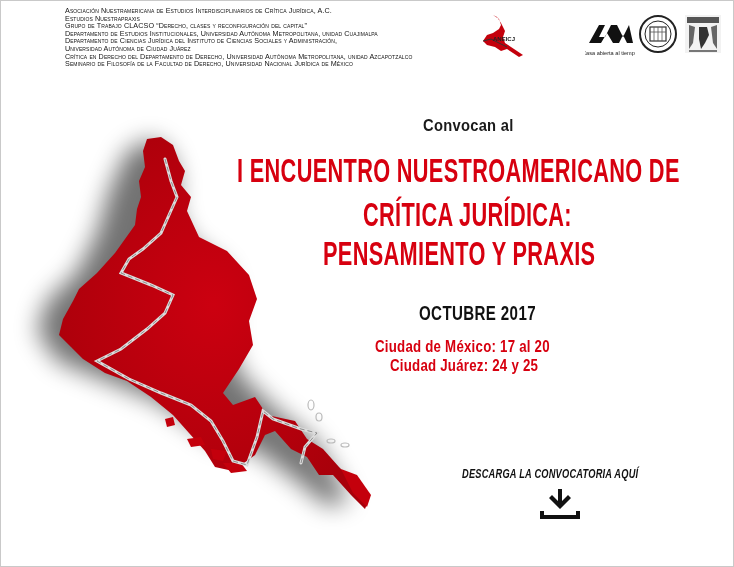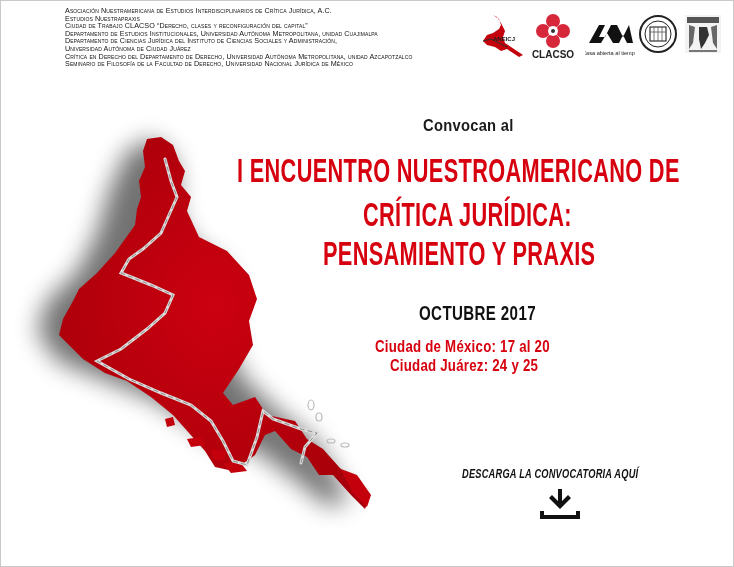--- a/index.html
+++ b/index.html
@@ -31,51 +31,38 @@
     .map { position:absolute; left:0; top:0; }
   </style>
 </head>
 <body>
 
 <div class="frame">
 
   <div class="org-list">
     <div>Asociación Nuestramericana de Estudios Interdisciplinarios de Crítica Jurídica, A.C.</div>
     <div>Estudios Nuestrapraxis</div>
-    <div>Ciudad de Trabajo CLACSO “Derecho, clases y reconfiguración del capital”</div>
+    <div>Grupo de Trabajo CLACSO “Derecho, clases y reconfiguración del capital”</div>
     <div>Departamento de Estudios Institucionales, Universidad Autónoma Metropolitana, unidad Cuajimalpa</div>
     <div>Departamento de Ciencias Jurídica del Instituto de Ciencias Sociales y Administración,</div>
     <div>Universidad Autónoma de Ciudad Juárez</div>
     <div>Crítica en Derecho del Departamento de Derecho, Universidad Autónoma Metropolitana, unidad Azcapotzalco</div>
     <div>Seminario de Filosofía de la Facultad de Derecho, Universidad Nacional Jurídica de México</div>
   </div>
 
   <div class="logos">
 
     <div class="logo" style="left:0;top:2px;">
       <svg width="48" height="46" viewBox="0 0 48 46">
         <path d="M14 2 L20 6 L22 12 L20 16 L14 20 L8 22 L4 28 L8 32 L16 34 L22 38 L28 36 L34 40 L40 44 L44 42 L38 38 L32 34 L26 30 L24 24 L26 18 L22 10 L18 4 Z" fill="#c4000c"></path>
         <path d="M4 28 L12 26 L20 30 L28 34" stroke="#333" stroke-width="1" fill="none"></path>
         <text x="14" y="28" font-size="6" font-weight="bold" fill="#222" font-family="Liberation Sans, sans-serif">ANEICJ</text>
       </svg>
     </div>
 
-    <div class="logo" style="left:50px;top:0;">
-      <svg width="48" height="50" viewBox="0 0 48 50">
-        <g fill="#d6283a">
-          <circle cx="24" cy="10" r="7"></circle>
-          <circle cx="34" cy="20" r="7"></circle>
-          <circle cx="24" cy="30" r="7"></circle>
-          <circle cx="14" cy="20" r="7"></circle>
-        </g>
-        <circle cx="24" cy="20" r="5" fill="#fff"></circle>
-        <circle cx="24" cy="20" r="2" fill="#333"></circle>
-        <text x="24" y="47" text-anchor="middle" font-size="10" font-weight="bold" fill="#222" font-family="Liberation Sans, sans-serif">CLACSO</text>
-      </svg>
-    </div>
 
     <div class="logo" style="left:106px;top:8px;">
       <svg width="50" height="42" viewBox="0 0 50 42">
         <path d="M4 24 L14 6 L20 6 L14 18 L20 18 L26 6 L32 6 L38 18 L44 6 L48 24 L42 24 L38 16 L34 24 L28 24 L22 14 L16 24 Z" fill="#111"></path>
         <text x="25" y="36" text-anchor="middle" font-size="5.6" fill="#222" font-family="Liberation Sans, sans-serif">Casa abierta al tiempo</text>
       </svg>
     </div>
 
     <div class="logo" style="left:160px;top:4px;">
       <svg width="38" height="38" viewBox="0 0 38 38">

